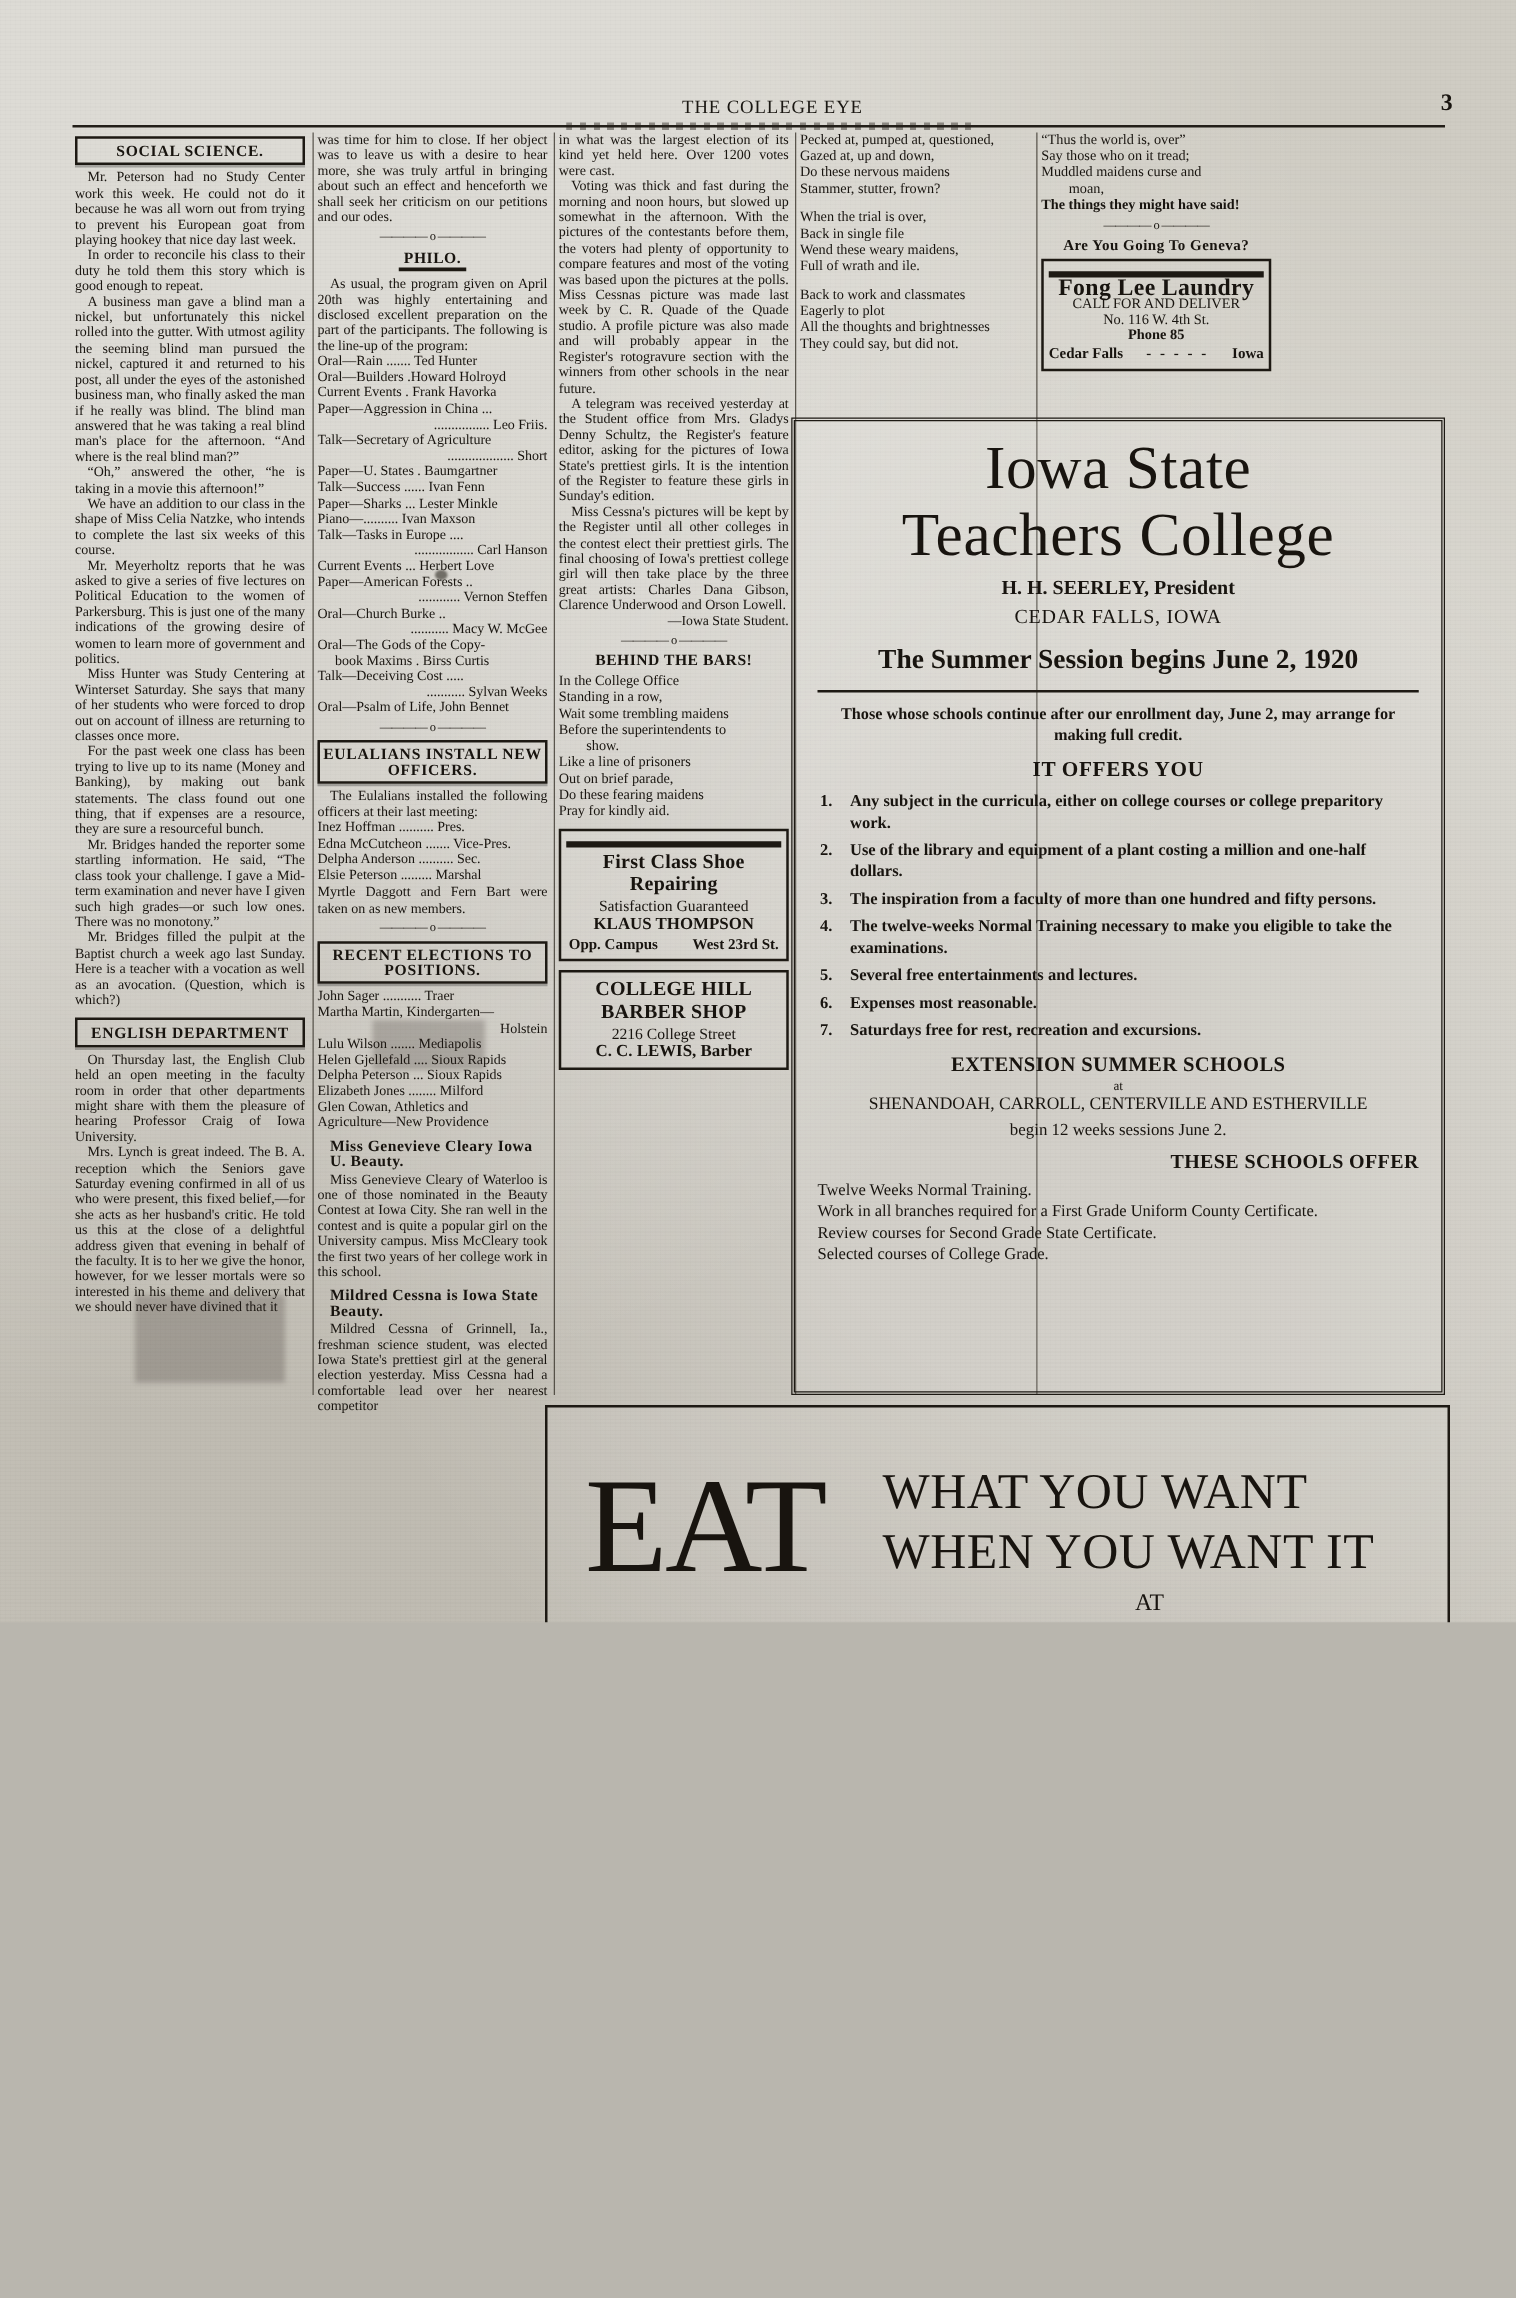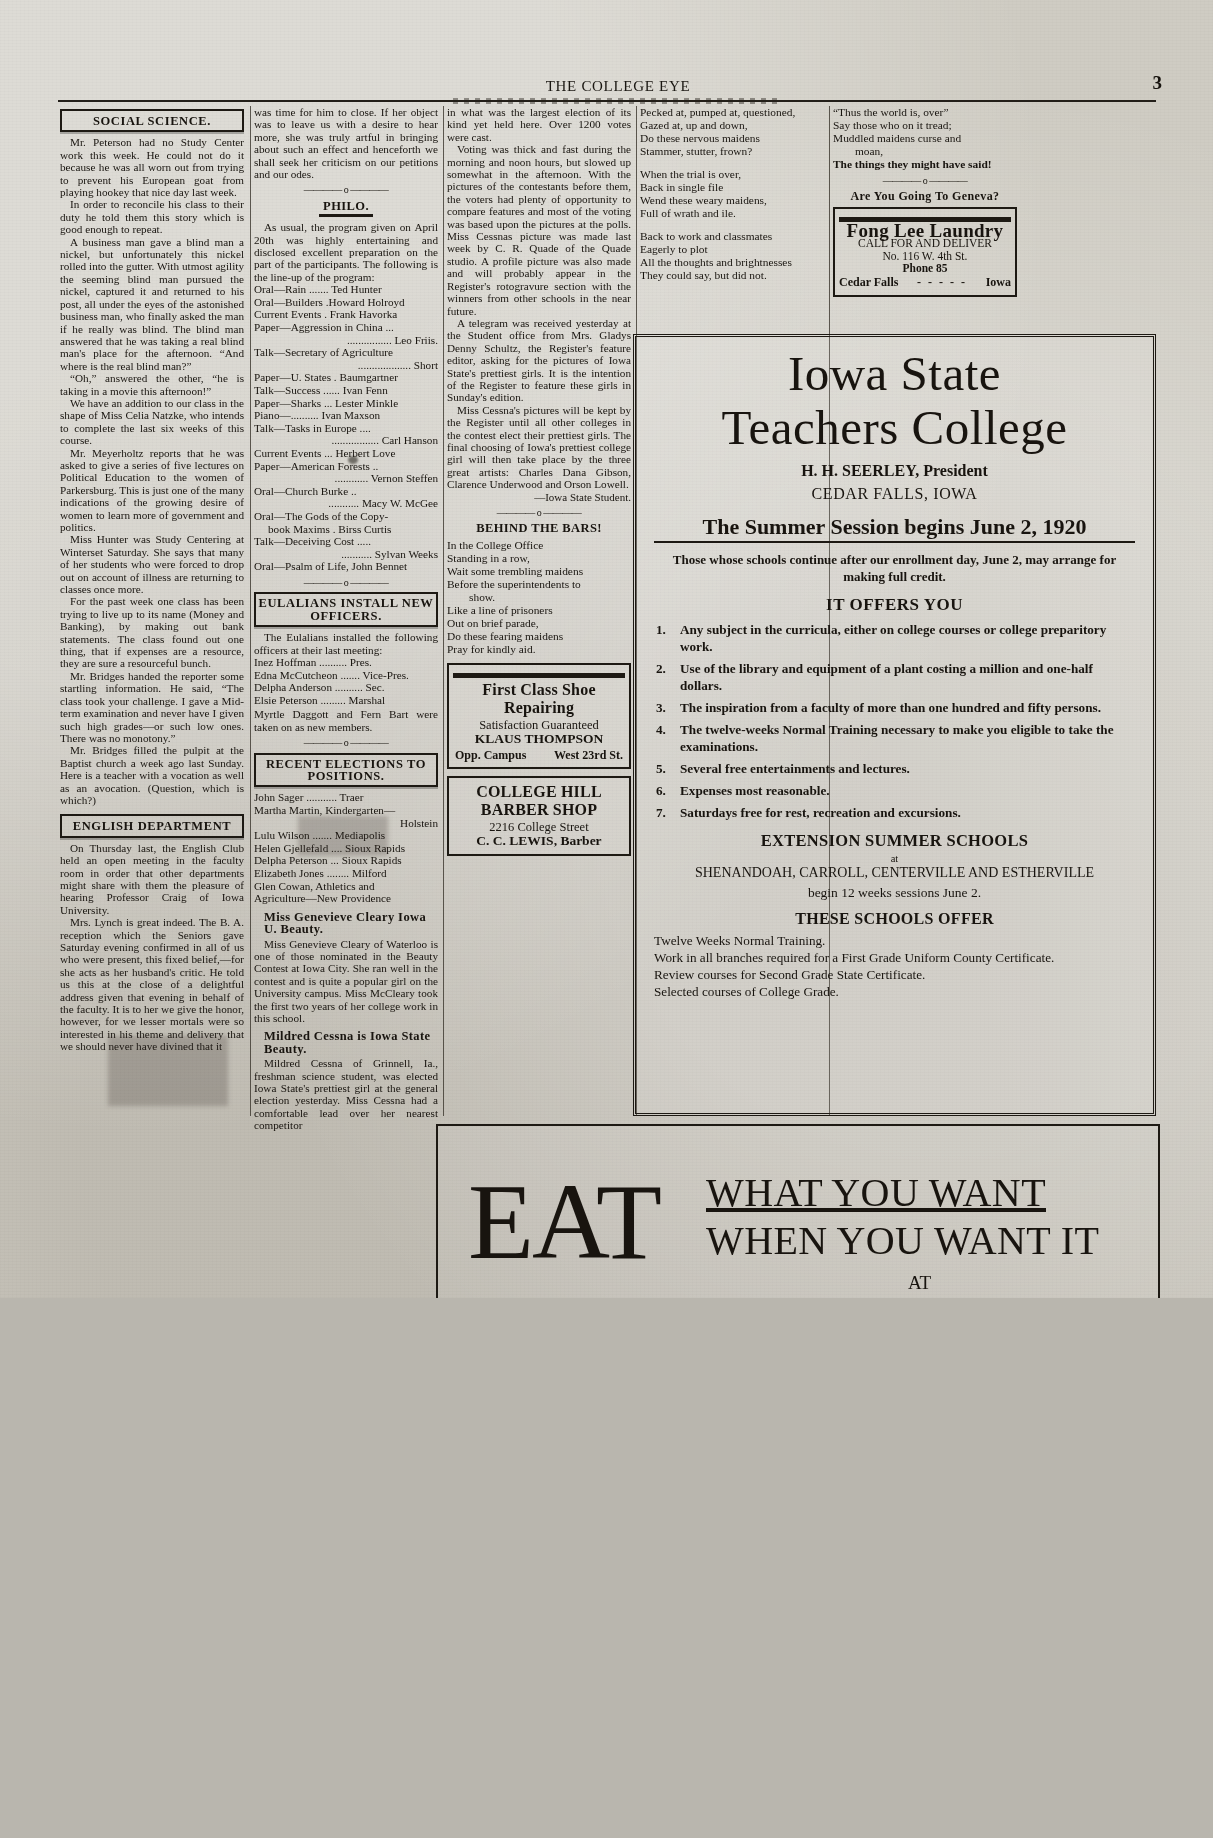--- a/index.html
+++ b/index.html
@@ -71,39 +71,39 @@
   .fong .l{font-size:11.5px;}
   .fong .row{display:flex;justify-content:space-between;font-weight:bold;font-size:12px;margin-top:2px;}
 
   
   .istc{position:absolute;left:585px;top:278px;width:523px;height:782px;
     border:3px double #1d1913;background:rgba(255,255,255,.10);padding:10px 18px;box-sizing:border-box;}
   .istc .big{text-align:center;font-size:49px;line-height:54px;letter-spacing:.5px;}
   .istc .pres{text-align:center;font-weight:bold;font-size:16px;margin-top:7px;}
   .istc .city{text-align:center;font-size:16px;margin-top:5px;letter-spacing:.6px;}
   .istc .sess{text-align:center;font-weight:bold;font-size:22px;margin:11px 0 3px;
-    border-bottom:2px solid #1d1913;padding-bottom:1px;}
+    border-bottom:2px solid #1d1913;padding-bottom:12px;}
   .istc .note{text-align:center;font-weight:bold;font-size:13px;line-height:17px;margin:8px 10px 0;}
   .istc .offers{text-align:center;font-weight:bold;font-size:17px;letter-spacing:.5px;margin:10px 0 6px;}
   .istc ol{margin:0;padding:0;list-style:none;font-size:13.2px;line-height:17px;font-weight:bold;}
   .istc ol li{margin:0 0 5px 0;padding-left:26px;position:relative;}
   .istc ol li .n{position:absolute;left:2px;top:0;}
   .istc .ext{text-align:center;font-weight:bold;font-size:16.5px;margin:10px 0 2px;letter-spacing:.3px;}
   .istc .at{text-align:center;font-size:10.5px;}
   .istc .towns{text-align:center;font-size:14px;line-height:18px;}
   .istc .begin{text-align:center;font-size:13.5px;margin-top:3px;}
-  .istc .these{text-align:center;font-weight:bold;font-size:16px;margin:9px 0 4px;letter-spacing:.3px;}
+  .istc .these{text-align:right;font-weight:bold;font-size:16px;margin:9px 0 4px;letter-spacing:.3px;}
   .istc .body{font-size:13.2px;line-height:17px;}
 
   
   .eat{position:absolute;left:388px;top:1068px;width:720px;height:290px;
     border:2px solid #1d1913;background:rgba(255,255,255,.06);}
   .eatinner{position:relative;width:100%;height:100%;}
   .eat .E{position:absolute;left:30px;top:46px;font-size:108px;line-height:100px;letter-spacing:-2px;}
-  .eat .w1{position:absolute;left:268px;top:44px;font-size:40px;line-height:46px;letter-spacing:.4px;text-decoration:underline;}
+  .eat .w1{position:absolute;left:268px;top:44px;font-size:40px;line-height:46px;letter-spacing:.4px;}
   .eat .w2{position:absolute;left:268px;top:92px;font-size:40px;line-height:46px;letter-spacing:.4px;}
   .eat .at{position:absolute;left:470px;top:146px;font-size:19px;}
   .eat .inn{position:absolute;left:28px;top:178px;font-size:57px;line-height:62px;letter-spacing:-.5px;margin-left:40px;}
   .eat .ghost{position:absolute;left:40px;top:150px;width:330px;height:120px;opacity:.25;
      font-size:9px;line-height:11px;overflow:hidden;color:#4a4338;}
 
   
   .orgs{position:absolute;left:10px;top:1375px;width:1098px;height:350px;
     border:2px solid #2b2620;background:rgba(255,255,255,.05);}
   .dots{position:absolute;height:11px;left:4px;right:4px;

